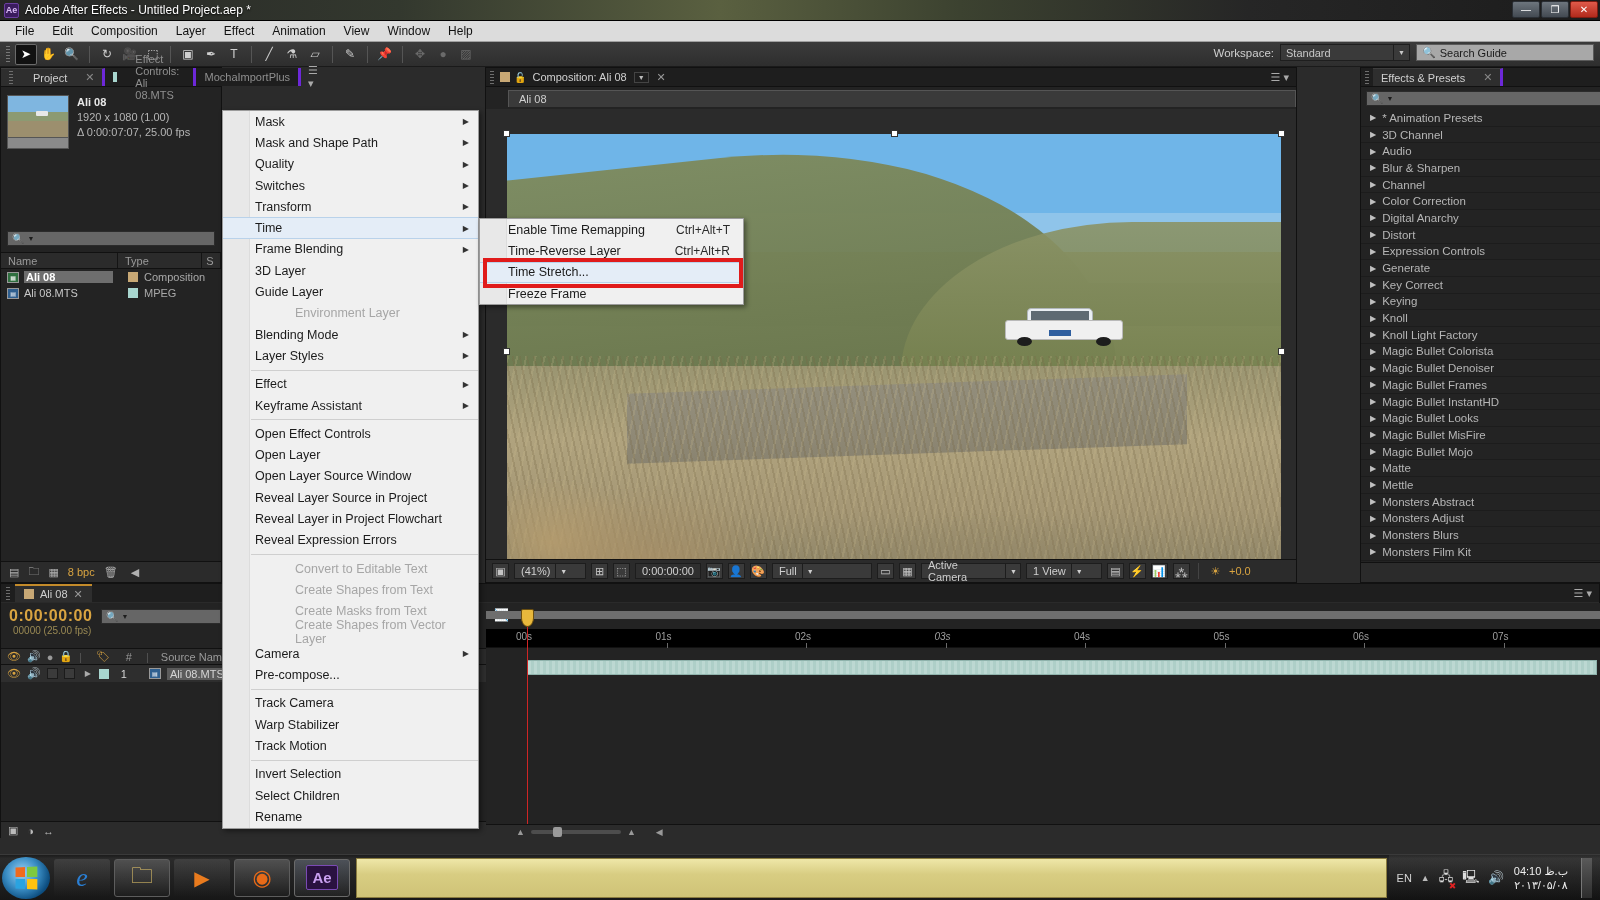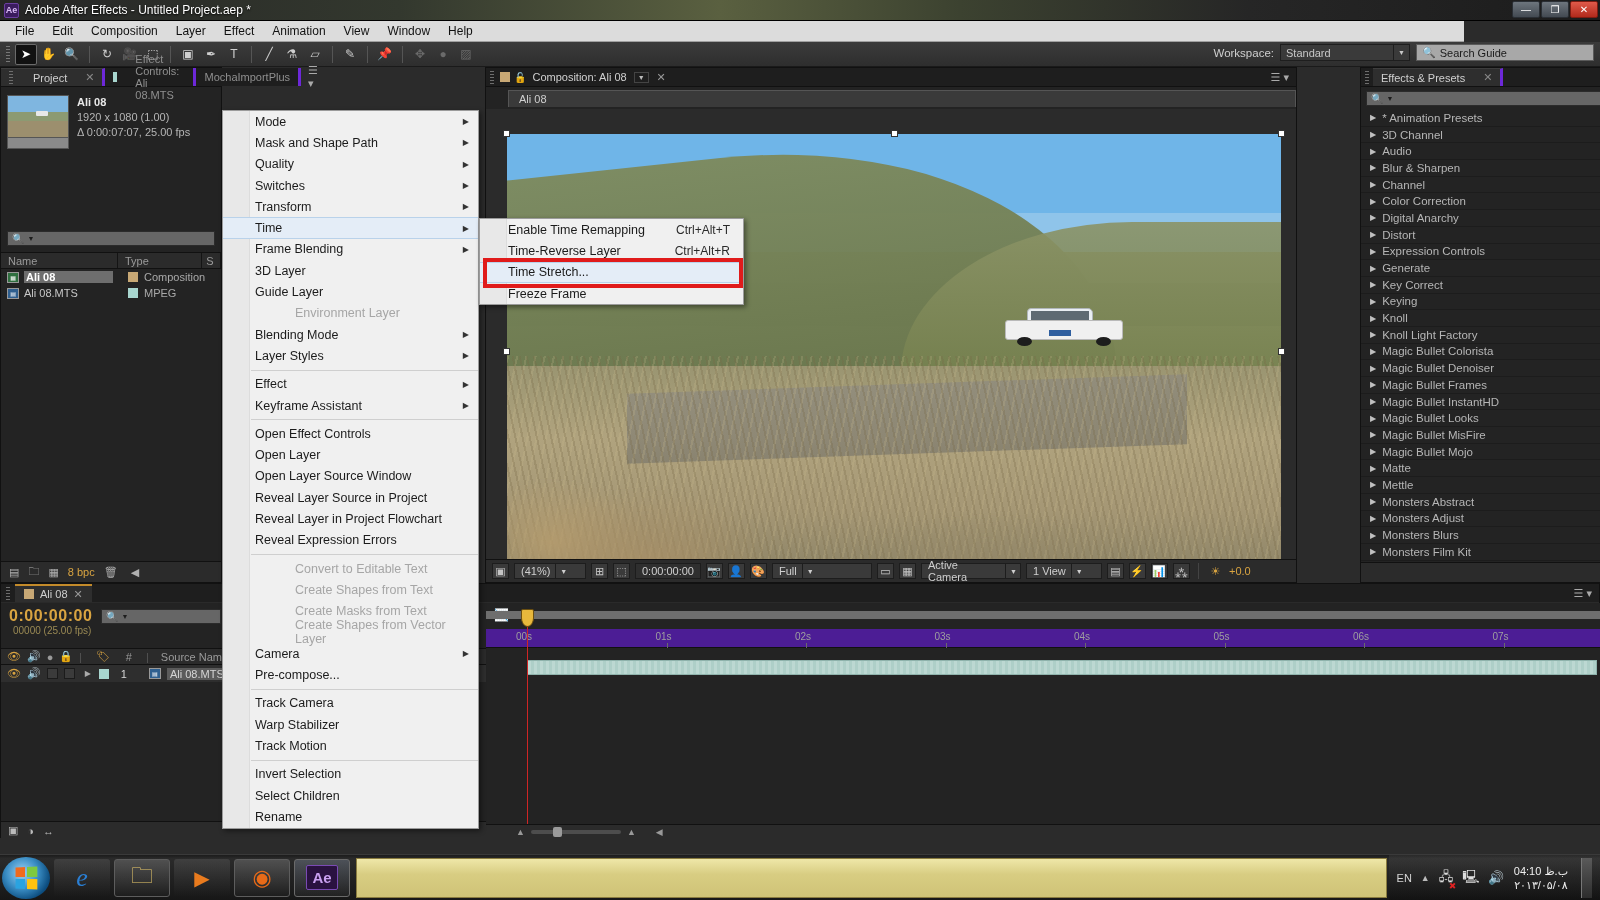--- a/index.html
+++ b/index.html
@@ -28,21 +28,21 @@
   .win-btns { position: absolute; right: 2px; top: 1px; display: flex; gap: 1px; }
   .win-btn {
     width: 28px; height: 17px; display: flex; align-items: center; justify-content: center;
     font-size: 10px; color: #fff;
     background: linear-gradient(#6d757d,#434a52); border: 1px solid #2a2f35; border-radius: 2px;
   }
   .win-btn.close { background: linear-gradient(#e05a4a,#b12a1c); border-color:#7e1c12; }
 
   
   .menubar {
-    position: absolute; left: 0; top: 21px; width: 1464px; height: 21px;
+    position: absolute; left: 0; top: 21px; width: 1600px; height: 21px;
     background: #dcdcdc; border-bottom: 1px solid #a0a0a0;
     display: flex; align-items: center; padding-left: 6px;
   }
   .menubar .mi { font-size: 12px; color: #111; padding: 2px 9px; cursor: default; }
 
   
   .toolbar {
     position: absolute; left: 0; top: 42px; width: 1600px; height: 25px;
     background: linear-gradient(#3b3b3b,#2e2e2e); border-bottom: 1px solid #1a1a1a;
     display: flex; align-items: center; padding-left: 6px; gap: 1px;
@@ -206,21 +206,21 @@
   .tc-sub { color: #9a8a54; font-size: 10px; padding-left: 12px; }
   .tl-search { position: absolute; left: 100px; top: 6px; width: 120px; height: 15px; background: #666;
     border: 1px solid #2b2b2b; display:flex; align-items:center; gap:3px; padding-left:4px; color:#1d1d1d; font-size:10px; }
   .tl-colhead { position: absolute; left: 0; top: 45px; width: 485px; height: 17px; background: #2b2b2b;
     border-top: 1px solid #111; border-bottom: 1px solid #111; display: flex; align-items: center;
     color: #9a9a9a; font-size: 11px; gap: 6px; padding-left: 6px; }
   .tl-layer { position: absolute; left: 0; top: 62px; width: 485px; height: 17px; background: #2e2e2e;
     display: flex; align-items: center; gap: 6px; padding-left: 6px; font-size: 11px; color: #d5d5d5; }
   .sqr { width: 11px; height: 11px; background: #3b3b3b; border: 1px solid #1b1b1b; }
   .tl-right { position: absolute; left: 485px; top: 19px; width: 1115px; height: 236px; background: #232323; }
-  .ruler { position: absolute; left: 0; top: 26px; width: 100%; height: 19px; background: #4c1d95;
+  .ruler { position: absolute; left: 0; top: 26px; width: 100%; height: 19px; background: #000000;
     border-bottom: 1px solid #111; }
   .ruler .tk { position: absolute; top: 2px; font-size: 10px; color: #9f9f9f; }
   .ruler .tkline { position: absolute; top: 14px; width: 1px; height: 5px; background: #6a6a6a; }
   .workbar { position: absolute; left: 0; top: 8px; width: 100%; height: 8px; background: #787878; }
   .wb-dark { position: absolute; left: 0; top: 0; width: 100%; height: 100%; background: #6e6e6e; }
   .playhead { position: absolute; top: 8px; width: 1px; height: 228px; background: #cf2525; }
   .ph-head { position: absolute; top: 6px; width: 13px; height: 18px; margin-left: -6px;
     background: #e8b83c; border: 1px solid #6b4f10; border-radius: 2px 2px 50% 50%; }
   .layerbar { position: absolute; left: 0; top: 57px; height: 15px;
     background: repeating-linear-gradient(90deg,#bcd8d2 0 3px,#aecfc8 3px 6px); border: 1px solid #8fb3ac; }
@@ -682,21 +682,21 @@
     <div class="workbar">
         <div class="wb-dark"></div>
       </div>
     <div class="ruler">
         <div class="tk" style="left: 30px;">00s</div>
         <div class="tkline" style="left: 41px;"></div>
         <div class="tk" style="left: 169.5px;">01s</div>
         <div class="tkline" style="left: 180.5px;"></div>
         <div class="tk" style="left: 309px;">02s</div>
         <div class="tkline" style="left: 320px;"></div>
-        <div class="tk" style="left: 448.5px;">03s</div>
+        <div class="tk" style="left: 448.5px; font-style: italic;">03s</div>
         <div class="tkline" style="left: 459.5px;"></div>
         <div class="tk" style="left: 588px;">04s</div>
         <div class="tkline" style="left: 599px;"></div>
         <div class="tk" style="left: 727.5px;">05s</div>
         <div class="tkline" style="left: 738.5px;"></div>
         <div class="tk" style="left: 867px;">06s</div>
         <div class="tkline" style="left: 878px;"></div>
         <div class="tk" style="left: 1006.5px;">07s</div>
         <div class="tkline" style="left: 1017.5px;"></div>
       </div>
@@ -710,21 +710,21 @@
         </div>
       <span style="color:#999;font-size:9px">▲</span>
       <span style="color:#999;font-size:9px;margin-left:14px">◀</span>
     </div>
   </div>
 </div>
 
 <div class="ctxmenu" id="mainMenu">
   <div class="ctx-gutter"></div>
 <div class="ctx-item">
-      <span>Mode</span>
+      <span>Mask</span>
       <span class="sub">▶</span>
     </div>
     <div class="ctx-item">
       <span>Mask and Shape Path</span>
       <span class="sub">▶</span>
     </div>
     <div class="ctx-item">
       <span>Quality</span>
       <span class="sub">▶</span>
     </div>

